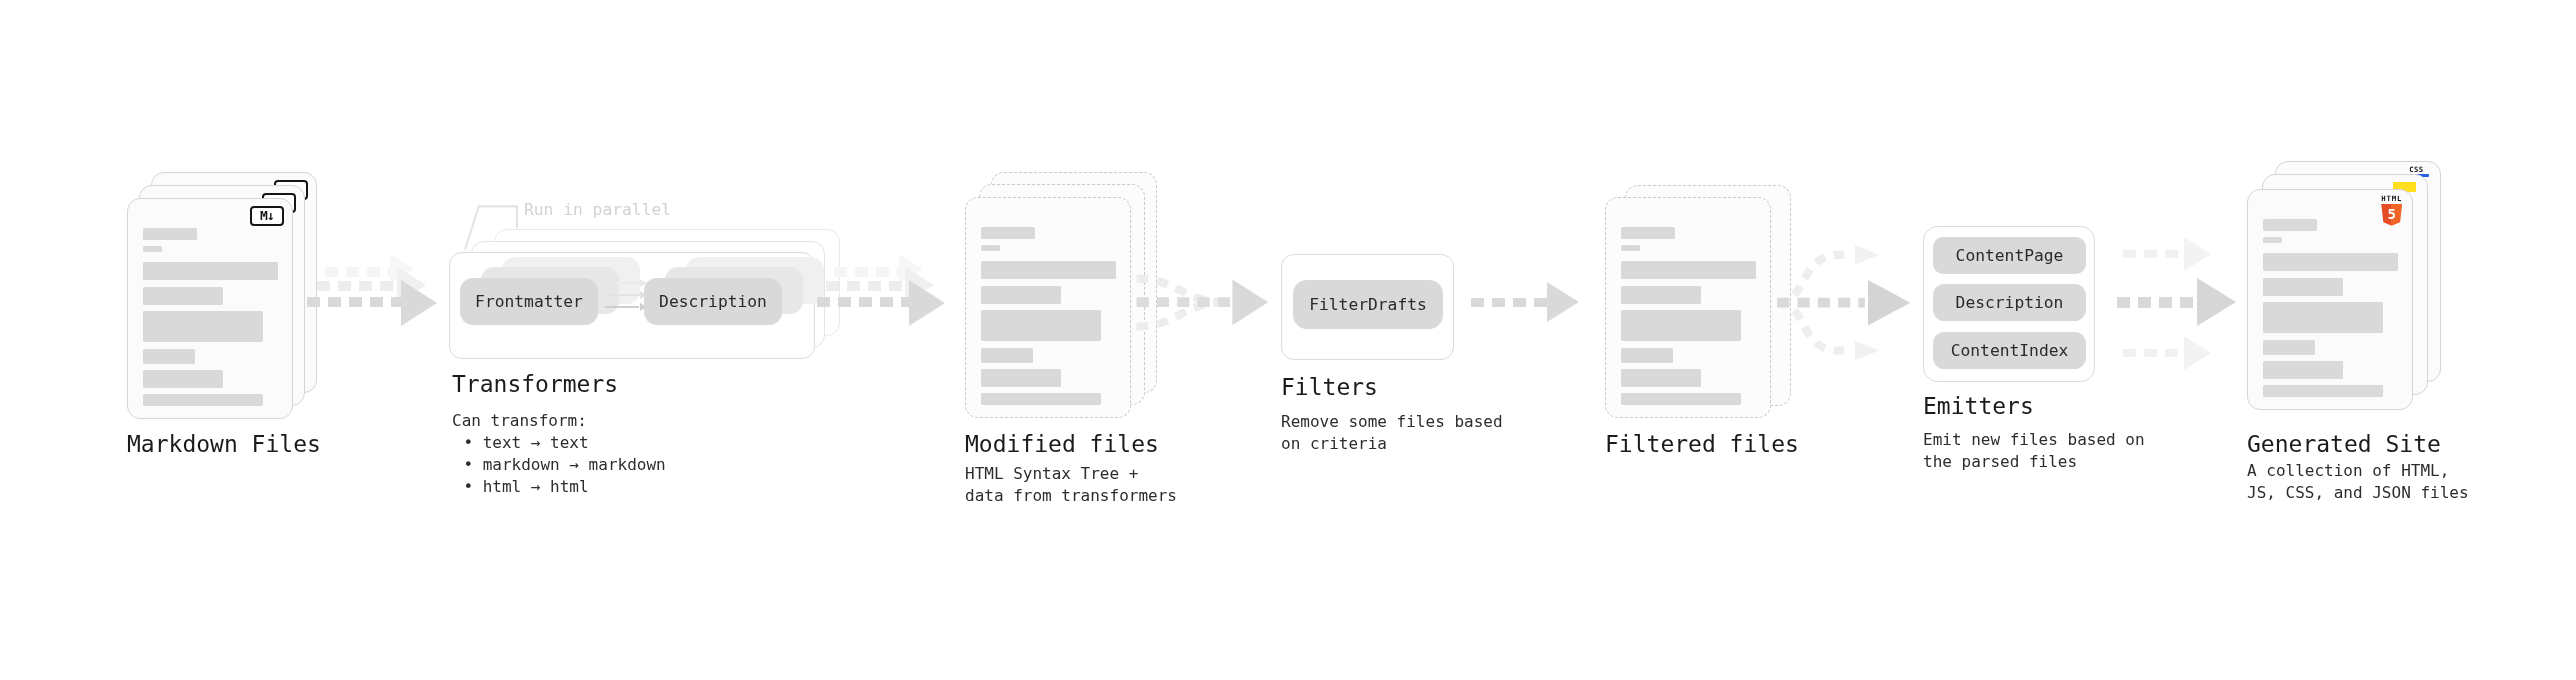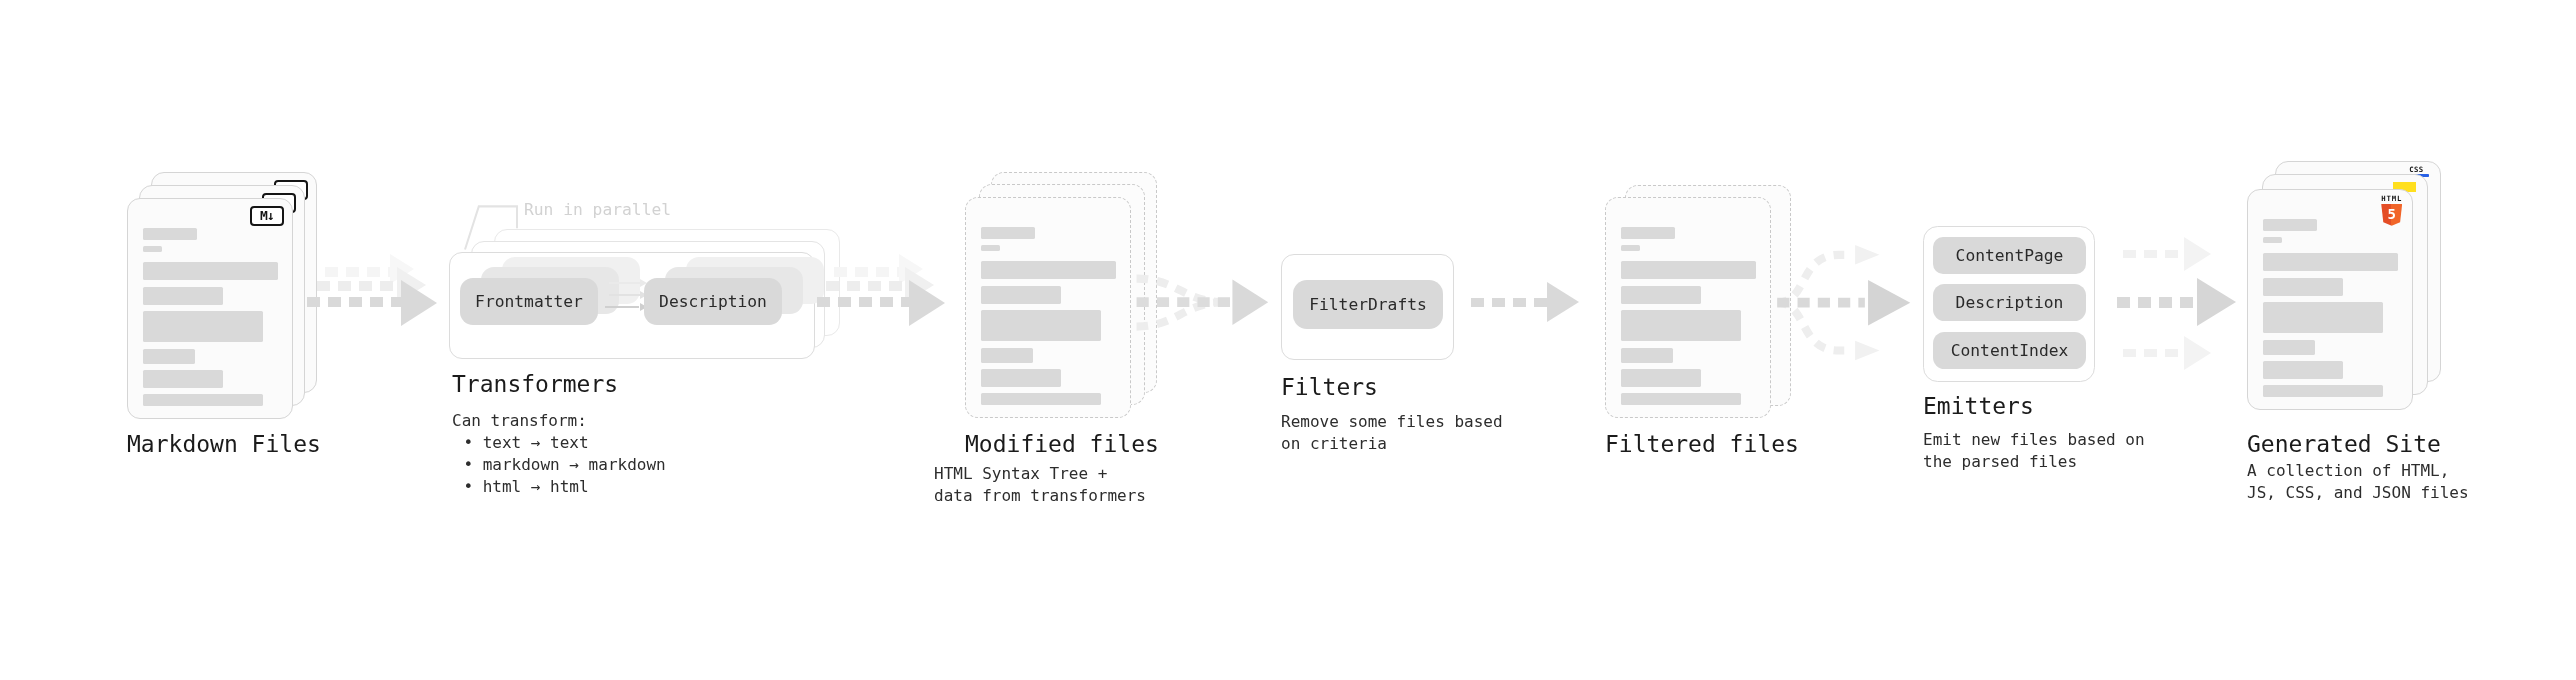--- a/index.html
+++ b/index.html
@@ -136,21 +136,21 @@
     <div class="bar bar1"></div>
     <div class="bar bar2"></div>
     <div class="bar bar3"></div>
     <div class="bar bar4"></div>
     <div class="bar bar5"></div>
     <div class="bar bar6"></div>
     <div class="bar bar7"></div>
     <div class="bar bar8"></div>
   </div>
   <div class="heading" style="left:965px;top:431px;">Modified files</div>
-  <div class="sub" style="left:934px;top:463px;">
+  <div class="sub" style="left:965px;top:463px;">
     <div class="sub-line">HTML Syntax Tree +</div>
     <div class="sub-line">data from transformers</div>
   </div>
 
   <svg style="left:1130px;top:264px;" width="148" height="78" viewBox="0 0 182 96">
     <path d="M8,18 C58,18 66,47 116,47" fill="none" stroke="#ededed" stroke-width="10" stroke-dasharray="14 11"></path>
     <path d="M8,77 C58,77 66,47 116,47" fill="none" stroke="#ededed" stroke-width="10" stroke-dasharray="14 11"></path>
     <path d="M8,47 L124,47" fill="none" stroke="#dcdcdc" stroke-width="12" stroke-dasharray="15 10"></path>
     <polygon points="126,19 126,75 170,47" fill="#d9d9d9"></polygon>
   </svg>

